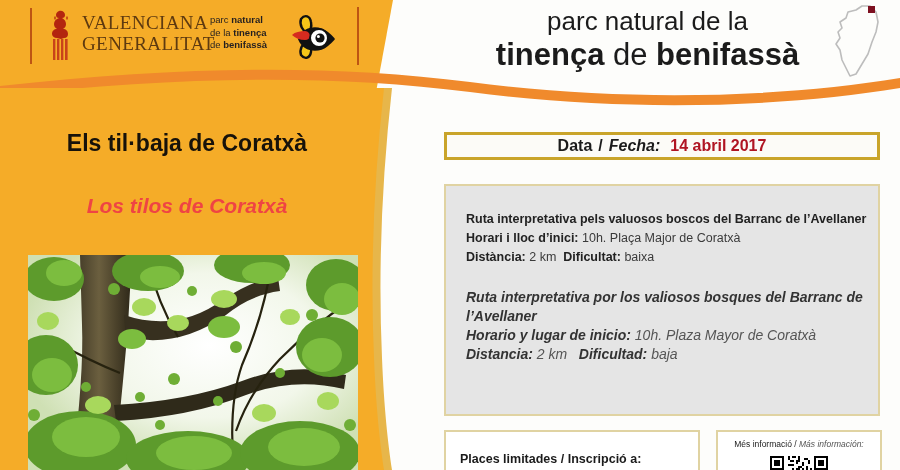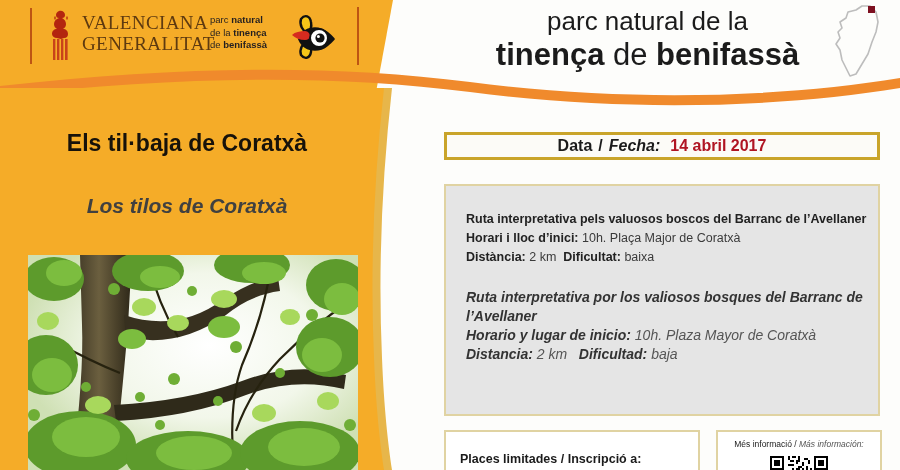--- a/index.html
+++ b/index.html
@@ -131,21 +131,21 @@
     color: #17120a;
   }
   .left-subtitle {
     position: absolute;
     left: 0; top: 106px;
     width: 374px;
     text-align: center;
     font-size: 21px;
     font-weight: 700;
     font-style: italic;
-    color: #404040;
+    color: #ef4444;
   }
   .photo {
     position: absolute;
     left: 28px; top: 167px;
     width: 330px; height: 215px;
     overflow: hidden;
     background: #2f5f16;
   }
   .photo svg { display: block; }
 

